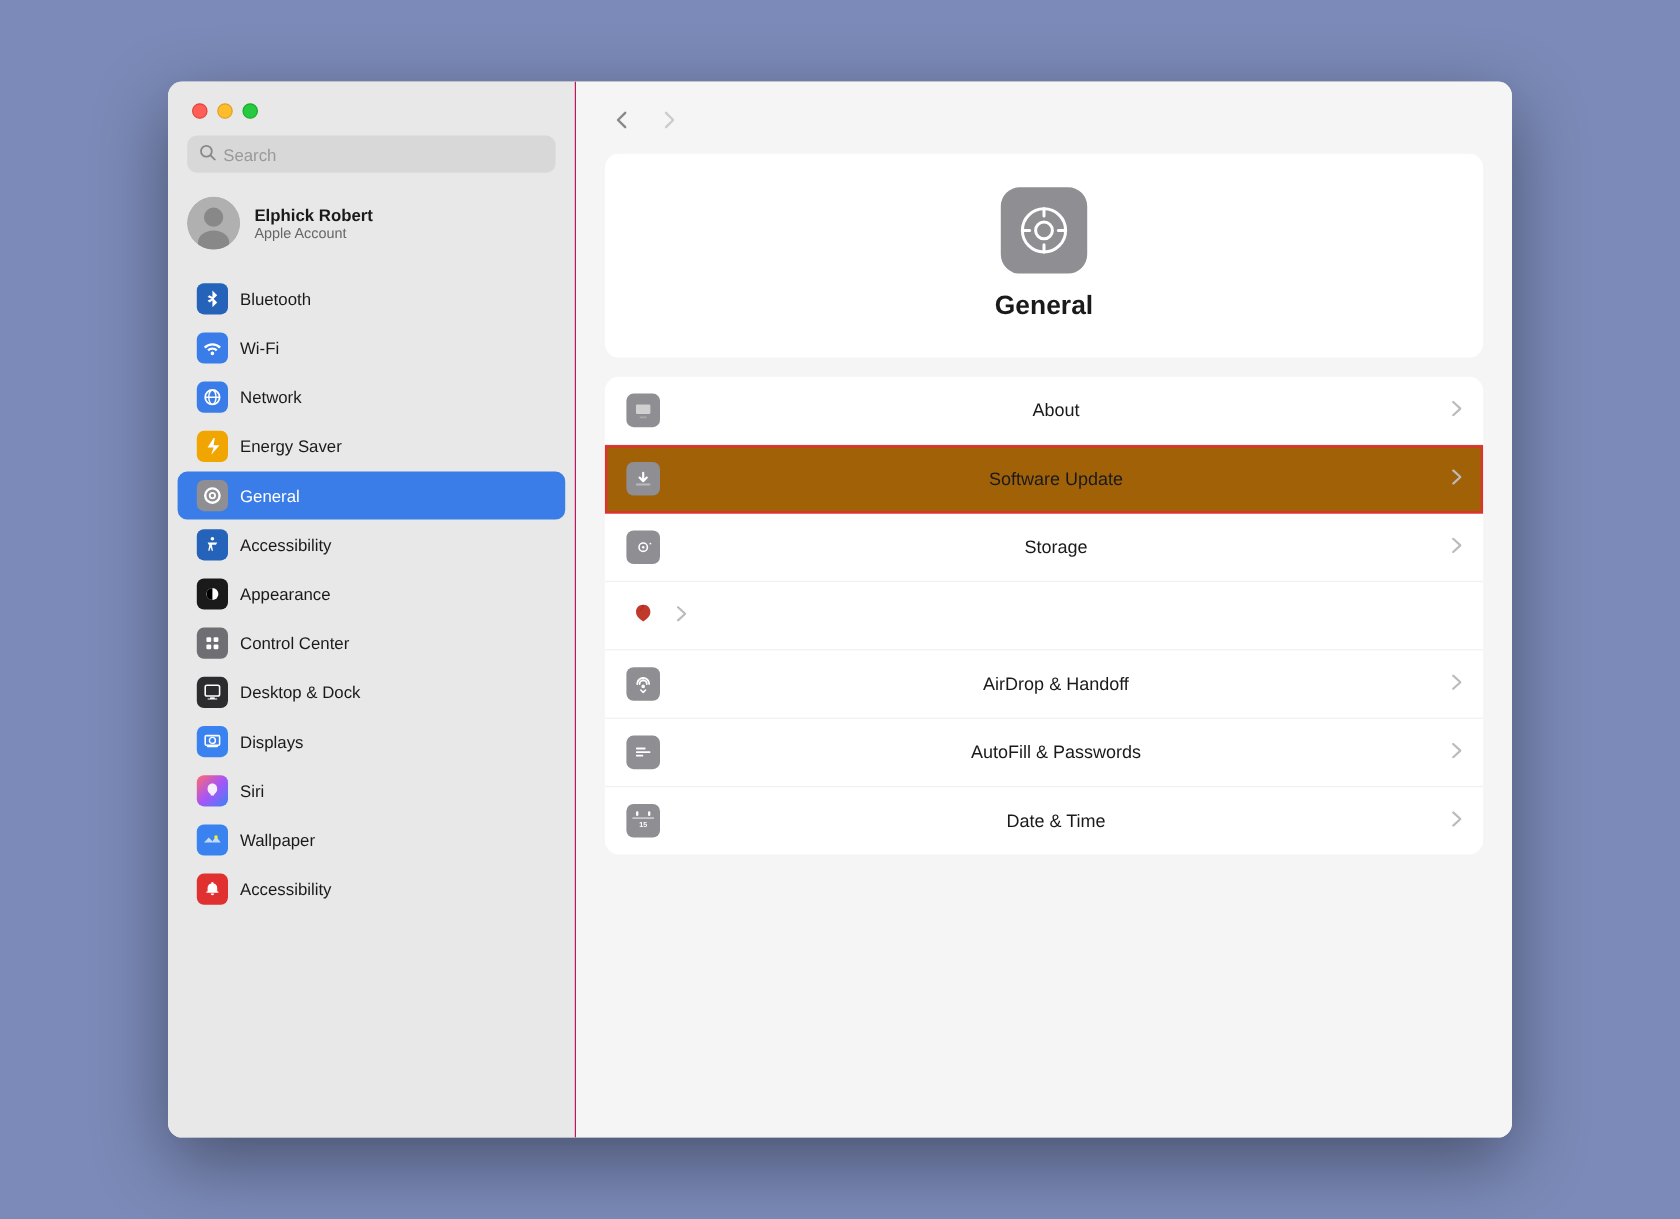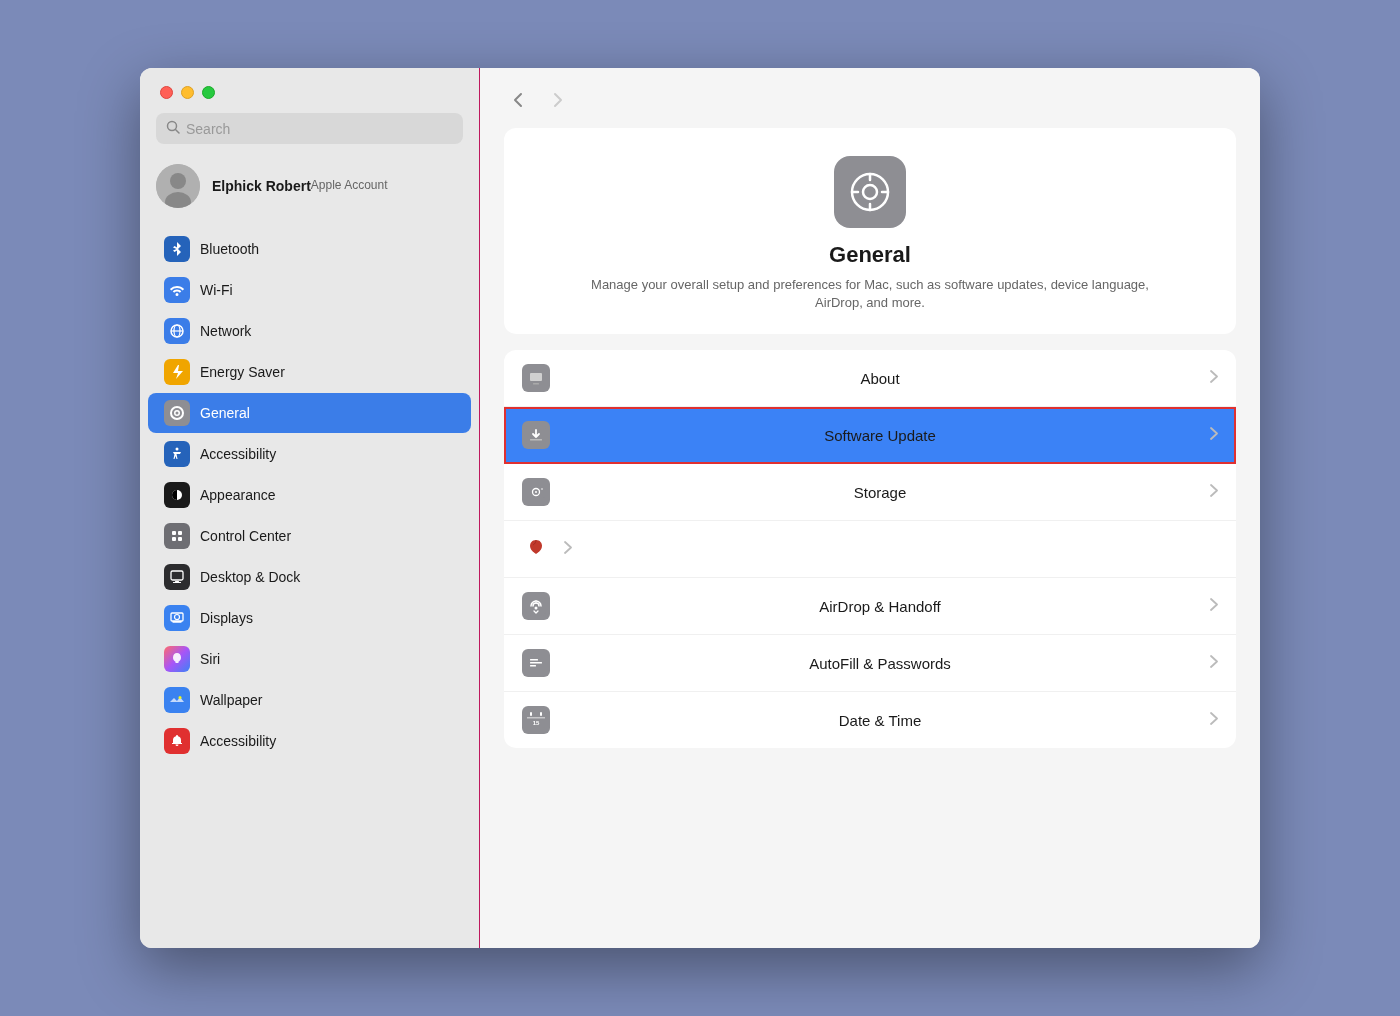--- a/index.html
+++ b/index.html
@@ -93,21 +93,21 @@
       overflow: hidden;
     }
 
     .avatar svg {
       width: 44px;
       height: 44px;
     }
 
     .user-info {
       display: flex;
-      flex-direction: row;
+      flex-direction: column;
     }
 
     .user-name {
       font-size: 14px;
       font-weight: 600;
       color: #1a1a1a;
     }
 
     .user-subtitle {
       font-size: 12px;
@@ -243,21 +243,21 @@
       gap: 14px;
     }
 
     .settings-row:last-child {
       border-bottom: none;
     }
 
     .settings-row.highlighted {
       outline: 2px solid #e03030;
       outline-offset: -2px;
-      background: #3b82f6;
+      background: #a16207;
     }
 
     .row-icon {
       width: 28px;
       height: 28px;
       border-radius: 6px;
       display: flex;
       align-items: center;
       justify-content: center;
       flex-shrink: 0;
@@ -492,21 +492,20 @@
           <svg width="44" height="44" viewBox="0 0 44 44" fill="white">
             <circle cx="22" cy="22" r="18" stroke="white" stroke-width="2.5" fill="none"></circle>
             <circle cx="22" cy="22" r="7" stroke="white" stroke-width="2.5" fill="none"></circle>
             <line x1="22" y1="4" x2="22" y2="10" stroke="white" stroke-width="2.5" stroke-linecap="round"></line>
             <line x1="22" y1="34" x2="22" y2="40" stroke="white" stroke-width="2.5" stroke-linecap="round"></line>
             <line x1="4" y1="22" x2="10" y2="22" stroke="white" stroke-width="2.5" stroke-linecap="round"></line>
             <line x1="34" y1="22" x2="40" y2="22" stroke="white" stroke-width="2.5" stroke-linecap="round"></line>
           </svg>
         </div>
         <h1 class="general-title">General</h1>
-        <p class="general-desc">Manage your overall setup and preferences for Mac, such as software updates, device language, AirDrop, and more.</p>
       </div>
 
       <div class="settings-section">
 
         <div class="settings-row">
           <div class="row-icon row-icon-about">
             <svg width="20" height="20" viewBox="0 0 20 20">
               <rect x="2" y="3" width="16" height="14" rx="2" fill="#8e8e93"></rect>
               <rect x="4" y="5" width="12" height="8" rx="1" fill="#d0d0d0"></rect>
               <rect x="7" y="15" width="6" height="1.5" rx="0.5" fill="#aaa"></rect>

